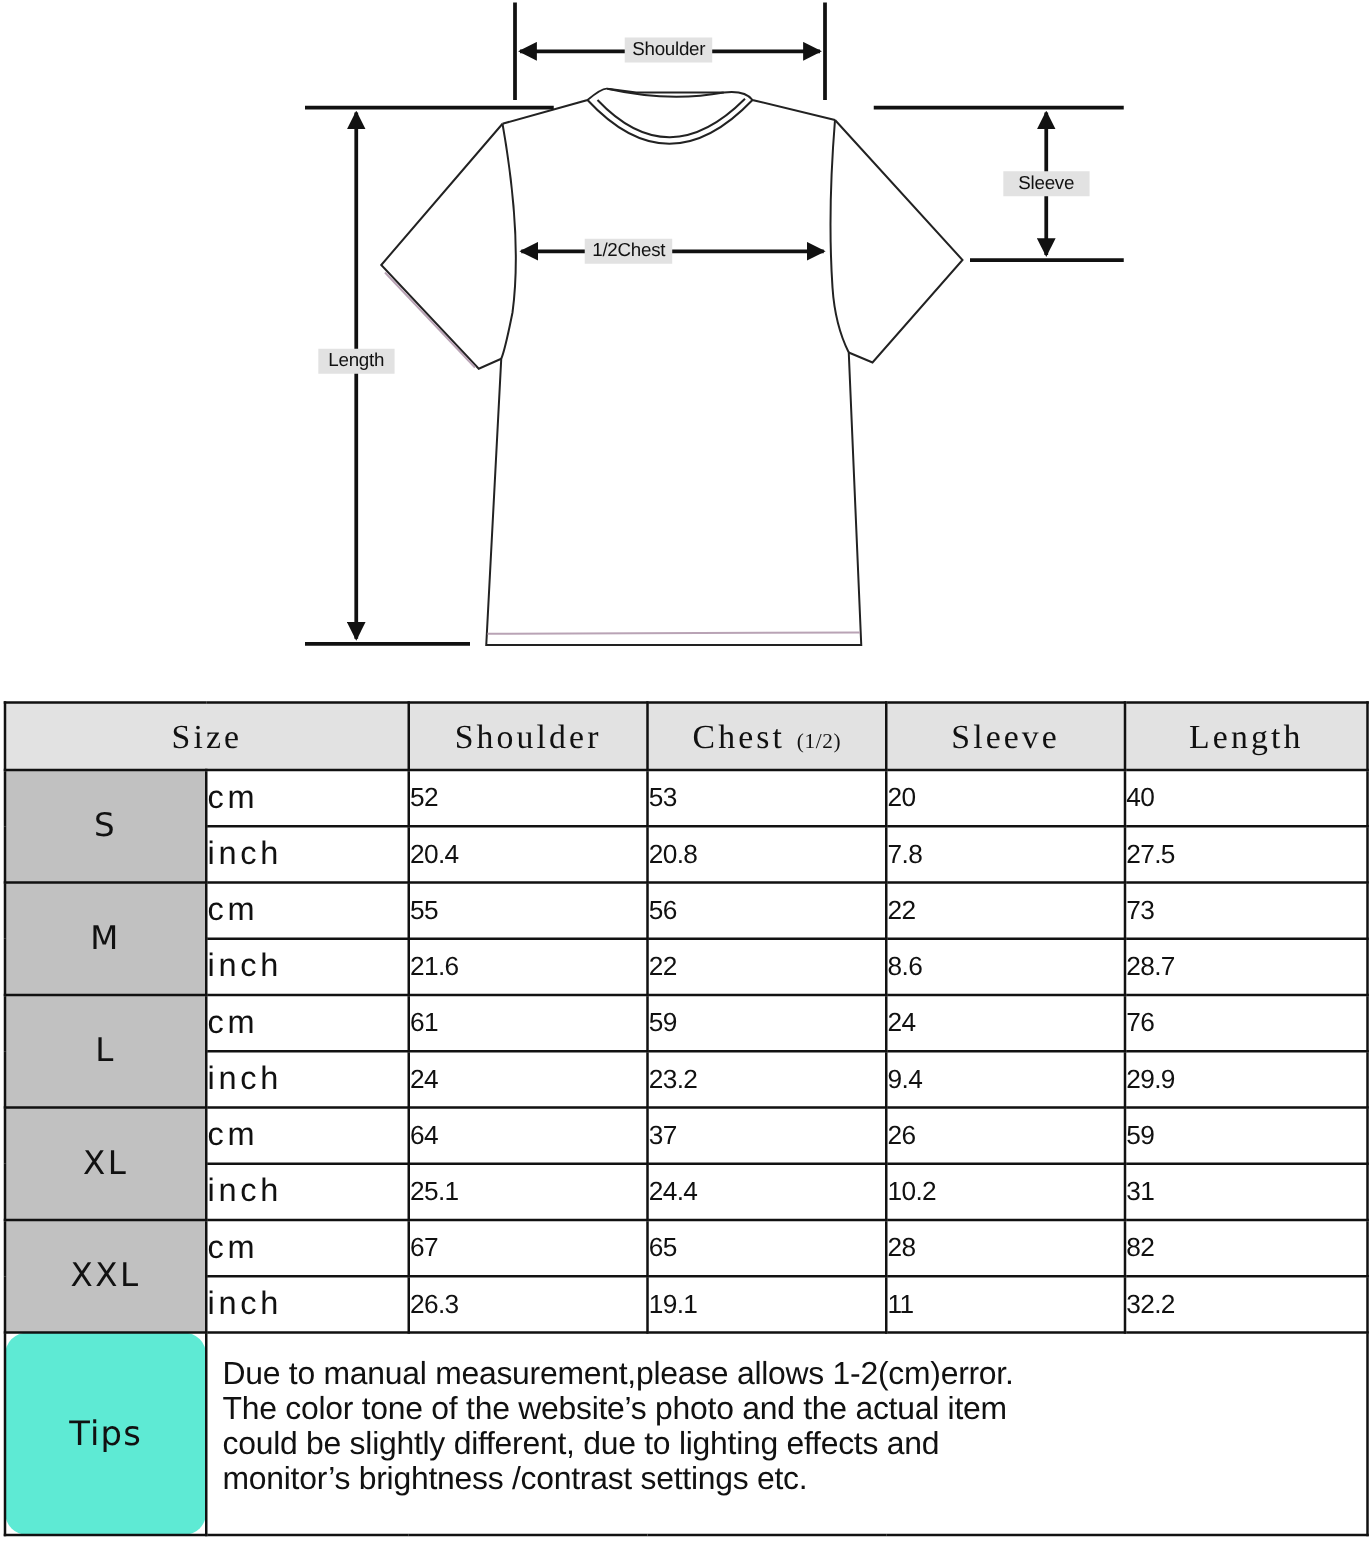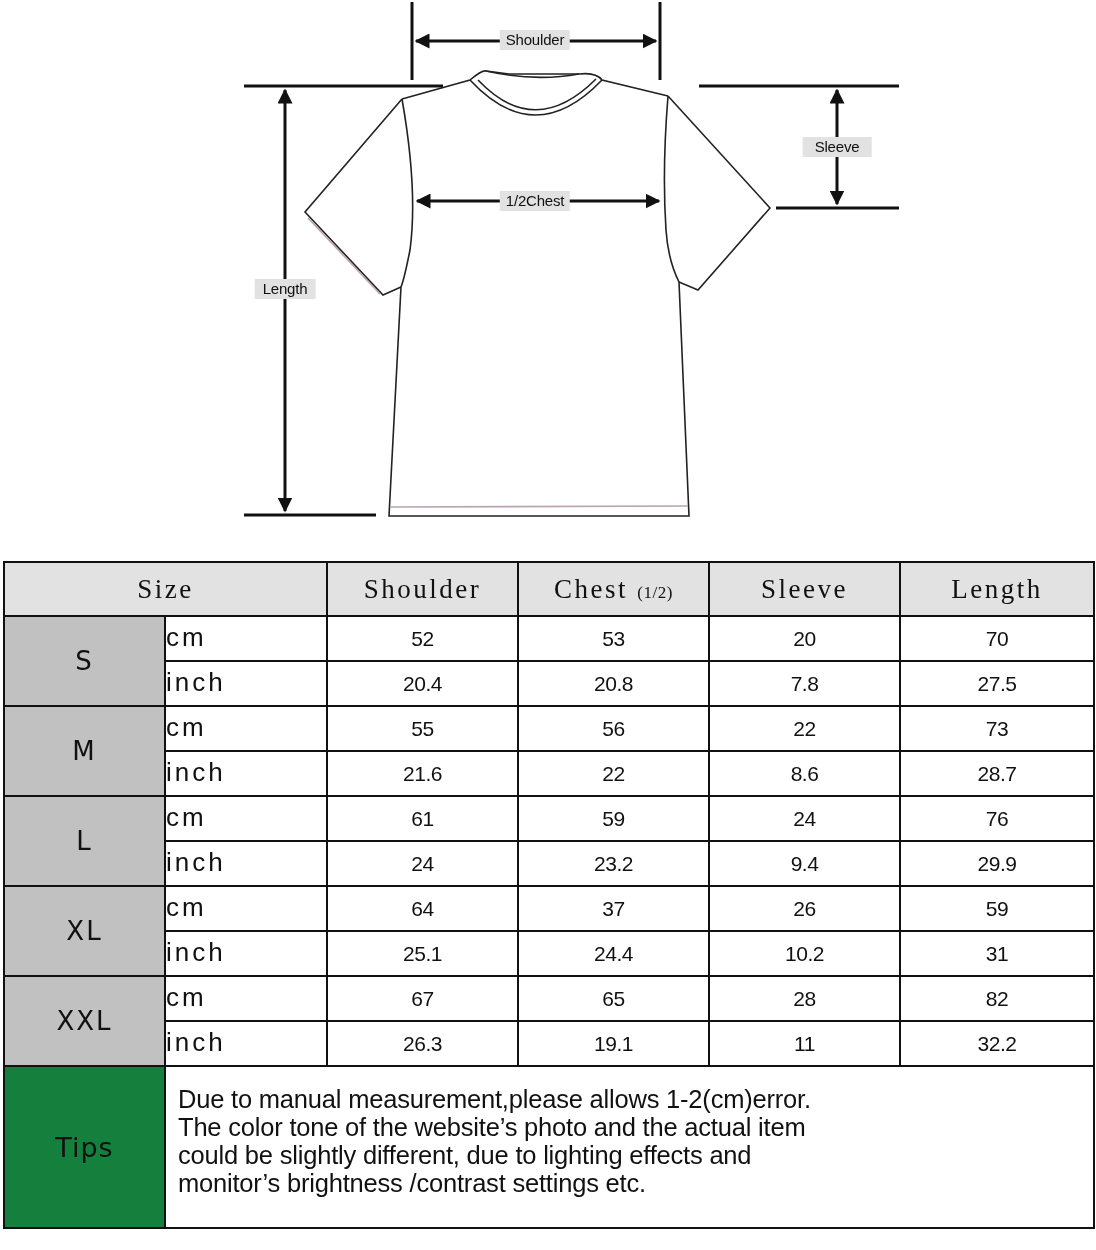--- a/index.html
+++ b/index.html
@@ -14,24 +14,24 @@
   table.size-table { position: absolute; left: 3px; top: 561px; width: 1090px;
                      border-collapse: collapse; table-layout: fixed; }
   table.size-table td, table.size-table th { border: 2px solid #111; padding: 0; }
   th.hdr { background: #e2e2e2; height: 52px; font-weight: normal; font-size: 27px;
            letter-spacing: 2.5px; text-align: center; font-family: Liberation Serif, serif; }
   th.hdr .sub { font-size: 17px; letter-spacing: 0.5px; }
   td.size-cell { background: #c1c1c1; text-align: center; font-size: 26px; letter-spacing: 2px;
                  font-family: "DejaVu Sans", sans-serif; padding-left: 0; }
   td.unit { height: 43px; font-size: 26px; letter-spacing: 3px; padding-left: 10px;
             font-family: Liberation Sans, sans-serif; vertical-align: top; line-height: 40px; }
-  td.val { text-align: center; font-size: 21px; font-family: "Liberation Sans", sans-serif;
+  td.val { text-align: left; font-size: 21px; font-family: "Liberation Sans", sans-serif;
            vertical-align: middle; letter-spacing: -0.5px; }
-  td.tips-label { background: #15803d; text-align: center; font-size: 27px; letter-spacing: 1px;
-                  height: 160px; font-family: "DejaVu Sans", sans-serif; }
+  td.tips-label { background: #5eead4; text-align: center; font-size: 27px; letter-spacing: 1px;
+                  height: 160px; font-family: "DejaVu Sans", sans-serif; border-radius: 18px; }
   td.tips-text { padding: 18px 12px 0 12px !important; vertical-align: top; font-size: 25.5px;
                  line-height: 28px; font-family: "Liberation Sans", sans-serif; letter-spacing: -0.2px; margin-top: 28px; }
   td.tips-text div { white-space: nowrap; }
 </style>
 </head>
 <body>
 
 <div class="diagram">
   <svg width="1096" height="540" viewBox="0 0 1096 540">
     <defs>
@@ -70,21 +70,21 @@
       <line x1="244" y1="515" x2="376" y2="515"></line>
       <line x1="285" y1="90" x2="285" y2="511" marker-start="url(#arr)" marker-end="url(#arr)"></line>
 
       <line x1="699" y1="86" x2="899" y2="86"></line>
       <line x1="776" y1="208" x2="899" y2="208"></line>
       <line x1="837" y1="90" x2="837" y2="204" marker-start="url(#arr)" marker-end="url(#arr)"></line>
     </g>
   </svg>
 
   <span class="dim-label" style="left:535px; top:40px;">Shoulder</span>
-  <span class="dim-label" style="left:535px; top:201px;">1/2Chest</span>
+  <span class="dim-label" style="left:503px; top:201px;">1/2Chest</span>
   <span class="dim-label" style="left:837px; top:147px; padding:0 12px;">Sleeve</span>
   <span class="dim-label" style="left:285px; top:289px; padding:0 8px;">Length</span>
 </div>
 
 <table class="size-table">
   <colgroup>
     <col style="width:161px">
       <col style="width:162px">
       <col style="width:191px">
     <col style="width:191px">
@@ -101,21 +101,21 @@
     </tr>
   </thead>
   <tbody>
 
     <tr>
       <td class="size-cell" rowspan="2">S</td>
       <td class="unit">cm</td>
       <td class="val">52</td>
       <td class="val">53</td>
       <td class="val">20</td>
-      <td class="val">70</td>
+      <td class="val">40</td>
     </tr>
     <tr>
       <td class="unit">inch</td>
       <td class="val">20.4</td>
       <td class="val">20.8</td>
       <td class="val">7.8</td>
       <td class="val">27.5</td>
     </tr>
 
     <tr>

